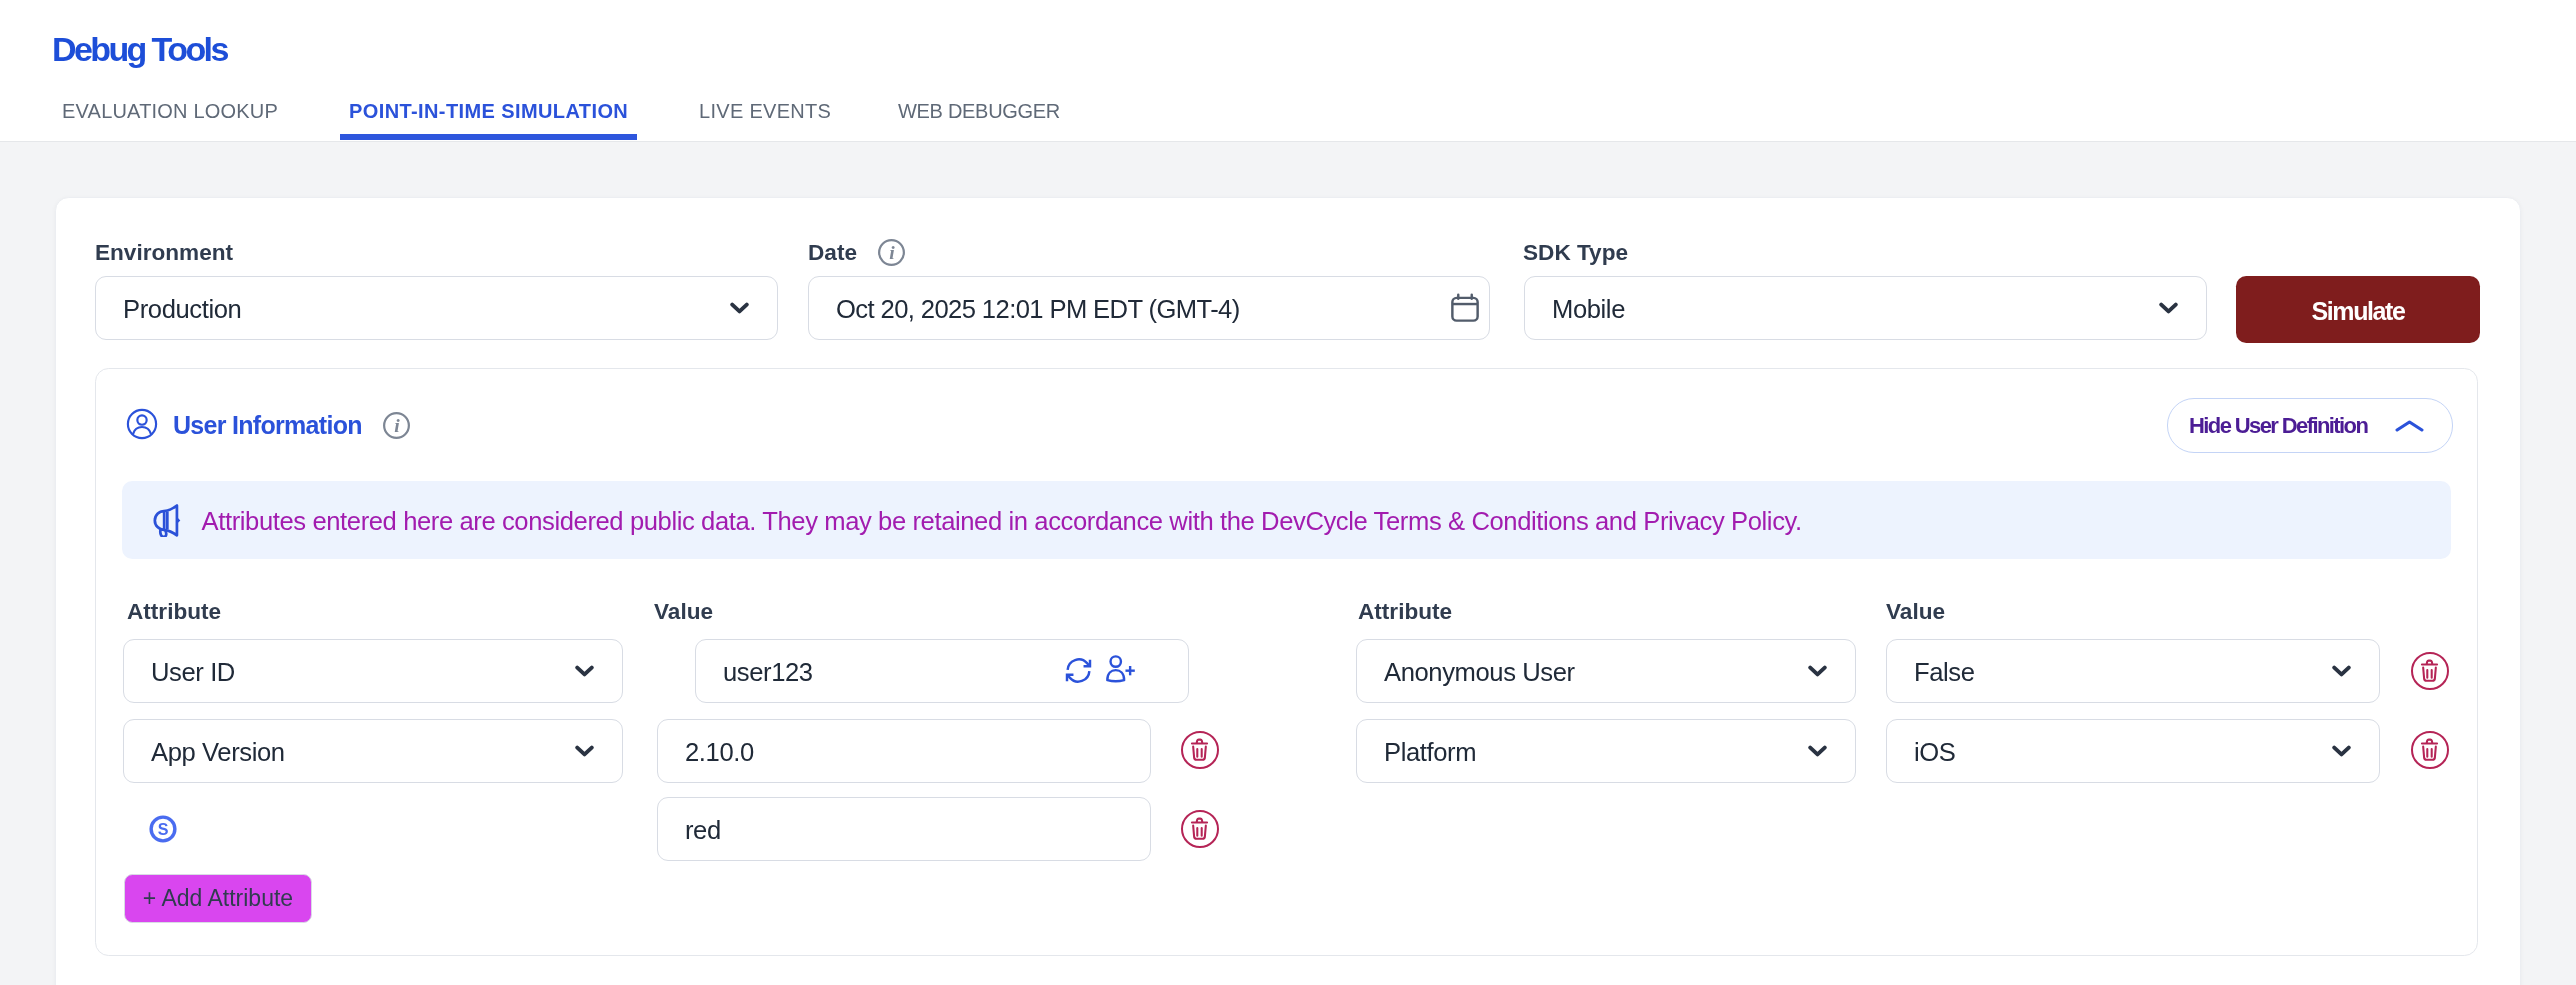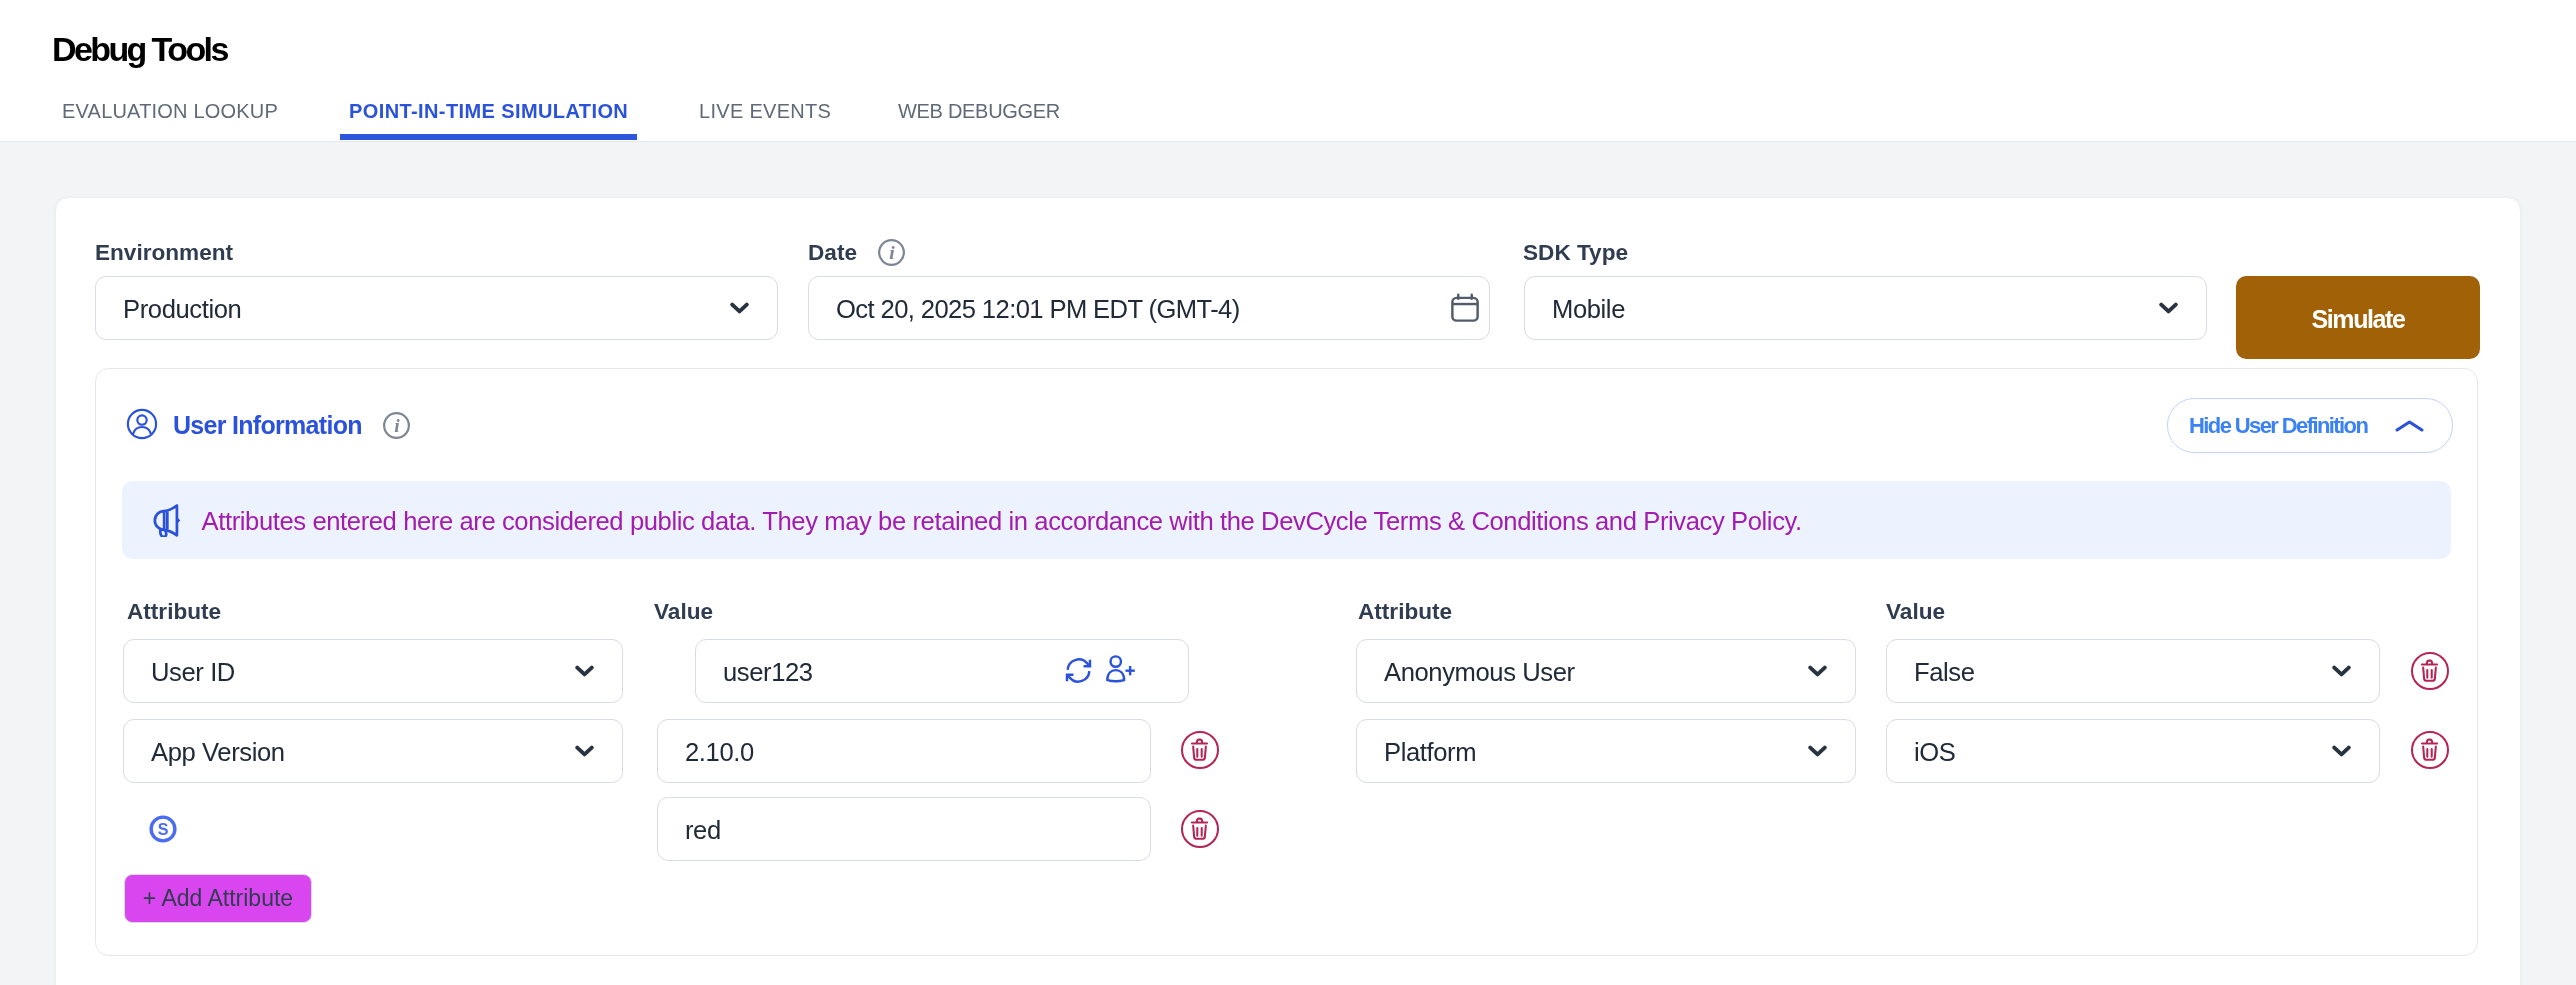--- a/index.html
+++ b/index.html
@@ -1,21 +1,21 @@
 <!DOCTYPE html>
 <html style="font-size:13.6px"><head>
 <meta charset="utf-8">
 <style>
   * { margin:0; padding:0; box-sizing:border-box; }
   html,body { width:2576px; height:985px; overflow:hidden; }
   body { font-family:"Liberation Sans", sans-serif; background:#f3f4f6; position:relative; }
   .abs { position:absolute; }
   
   #header { position:absolute; left:0; top:0; width:2576px; height:142px; background:#ffffff; border-bottom:1.7px solid #e5e7ea; }
-  #title { position:absolute; left:52px; top:32px; font-size:34px; font-weight:700; color:#000000; letter-spacing:-2.6px; line-height:34px; white-space:nowrap; }
+  #title { position:absolute; left:52px; top:32px; font-size:34px; font-weight:700; color:#1d4ed8; letter-spacing:-2.6px; line-height:34px; white-space:nowrap; }
   .tab { position:absolute; top:101px; font-size:20px; font-weight:400; color:#5f6977; line-height:20.5px; white-space:nowrap; }
   .tab.active { color:#2b52da; font-weight:700; }
   #tab-underline { position:absolute; left:340px; top:134px; width:297px; height:6px; background:#2e56dd; }
   
   #card { position:absolute; left:55px; top:197px; width:2466px; height:852px; background:#ffffff; border-radius:13.6px; border:0.9px solid #eceef2; box-shadow:0 1.7px 5.1px rgba(30,40,60,0.04); }
   .lbl { position:absolute; font-size:22.6px; font-weight:700; color:#303c4f; line-height:23px; white-space:nowrap; }
   .box { position:absolute; height:64px; background:#fff; border:1.7px solid #d8dce4; border-radius:11px; }
   .box .txt { position:absolute; left:27px; top:50%; transform:translateY(-50%) translateY(1.7px); font-size:25.6px; color:#202a38; white-space:nowrap; letter-spacing:-0.4px; line-height:25.6px; }
   .chev { position:absolute; right:28px; top:50%; transform:translateY(-50%); width:19px; height:12.8px; }
   
@@ -62,39 +62,39 @@
         <line x1="11" y1="3.2" x2="11" y2="8" stroke="#525c6b" stroke-width="2.9" stroke-linecap="round"></line>
         <line x1="27" y1="3.2" x2="27" y2="8" stroke="#525c6b" stroke-width="2.9" stroke-linecap="round"></line>
       </svg>
     </div>
     <div class="box" style="left:1468px; top:78px; width:683px;">
       <div class="txt">Mobile</div>
       <svg class="chev" viewBox="0 0 22 15">
         <path d="M2.5 3.5 L11 11.5 L19.5 3.5" fill="none" stroke="#2a3342" stroke-width="4.6" stroke-linecap="round" stroke-linejoin="round"></path>
       </svg>
     </div>
-    <div class="abs" style="left:2180px; top:78px; width:244px; height:83px; background:#a16207; border-radius:10.2px;">
+    <div class="abs" style="left:2180px; top:78px; width:244px; height:67px; background:#7f1d1d; border-radius:10.2px;">
       <div class="abs" style="left:50%; top:50%; transform:translate(-50%,-50%) translateY(1.7px); color:#fff; font-size:25px; font-weight:700; letter-spacing:-1.4px; line-height:25px; white-space:nowrap;">Simulate</div>
     </div>
 
     <div id="inner">
 
       <svg class="abs" style="left:30px; top:39px;" width="32" height="32" viewBox="0 0 37 37">
         <circle cx="18.5" cy="18.5" r="16.3" fill="none" stroke="#2b52da" stroke-width="2.5"></circle>
         <circle cx="18.5" cy="14" r="5.4" fill="none" stroke="#2b52da" stroke-width="2.5"></circle>
         <path d="M8.2 29.9 C9.8 24.2 13.8 22 18.5 22 C23.2 22 27.2 24.2 28.8 29.9" fill="none" stroke="#2b52da" stroke-width="2.5" stroke-linecap="round"></path>
       </svg>
       <div class="abs" style="left:77px; top:42px; font-size:25px; font-weight:700; color:#2b52da; letter-spacing:-0.7px; line-height:28px; white-space:nowrap;">User Information</div>
       <svg class="abs" style="left:286px; top:42px;" width="29" height="29" viewBox="0 0 34 34">
         <circle cx="17" cy="17" r="14.5" fill="none" stroke="#7d8694" stroke-width="2.6"></circle>
         <text x="17.5" y="25" font-size="23" font-weight="700" font-style="italic" font-family="Liberation Serif" fill="#7d8694" text-anchor="middle">i</text>
       </svg>
 
       <div class="pill">
-        <div class="abs" style="left:21px; top:50%; transform:translateY(-50%); font-size:22px; font-weight:700; color:#3b82f6; letter-spacing:-1.6px; line-height:22px; white-space:nowrap;">Hide User Definition</div>
+        <div class="abs" style="left:21px; top:50%; transform:translateY(-50%); font-size:22px; font-weight:700; color:#4c1d95; letter-spacing:-1.6px; line-height:22px; white-space:nowrap;">Hide User Definition</div>
         <svg class="abs" style="right:27px; top:50%; transform:translateY(-50%); position:absolute;" width="31" height="12" viewBox="0 0 37 15">
           <path d="M3 12.5 L18.5 2.5 L34 12.5" fill="none" stroke="#2b52da" stroke-width="4" stroke-linecap="round" stroke-linejoin="round"></path>
         </svg>
       </div>
 
       <div id="banner">
         <svg class="abs" style="left:29px; top:22px;" width="34" height="34" viewBox="0 0 40 40">
           <path d="M15.5 9.5 A 10.8 10.8 0 0 0 15.5 31.5" fill="none" stroke="#2b51d8" stroke-width="3.2"></path>
           <path d="M15.5 9.5 C 22 8.8 26.5 6 30.5 3 L 30.5 38 C 26.5 35 22 32.2 15.5 31.5 Z" fill="none" stroke="#2b51d8" stroke-width="3.2" stroke-linejoin="round"></path>
           <path d="M19.2 9.8 L19.2 31.2" stroke="#2b51d8" stroke-width="3.2"></path>

